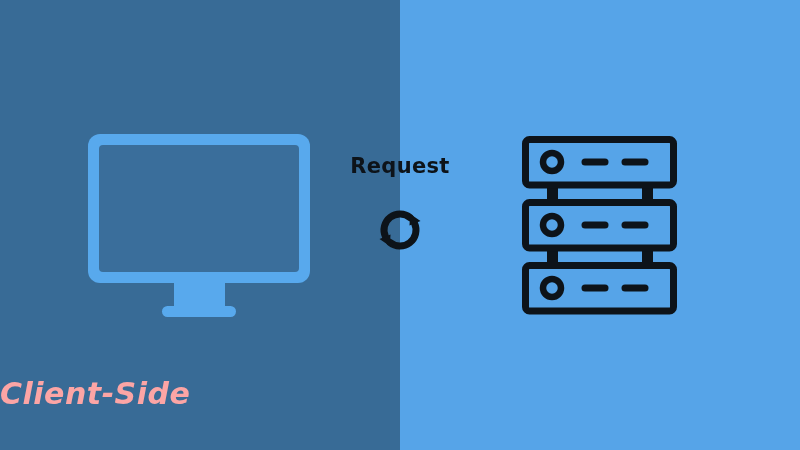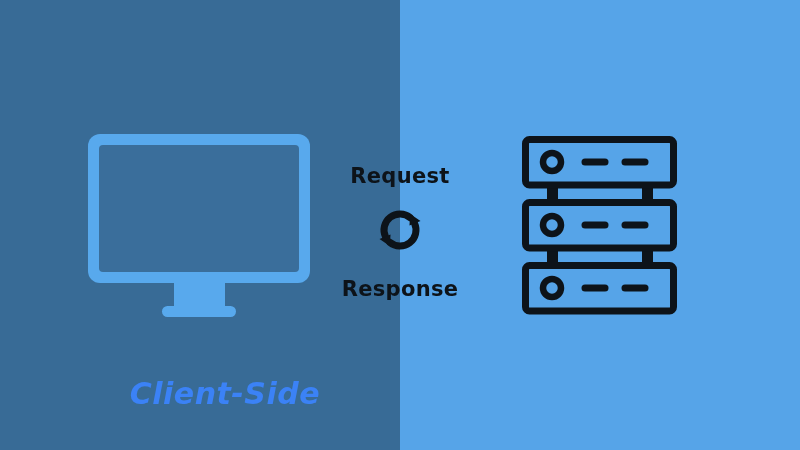--- a/index.html
+++ b/index.html
@@ -16,43 +16,43 @@
 
   .panel-icon { position: absolute; }
   #monitor-icon { left: 88px;  top: 134px; }
   #server-icon  { left: 520px; top: 134px; }
   #sync-icon    { left: 373px; top: 203px; }
 
   .side-title {
     position: absolute;
     top: 379px;
     width: 320px;
-    text-align: right;
-    color: #3b82f6;
+    text-align: left;
+    color: #fca5a5;
     font-size: 30px;
     line-height: 30px;
     font-weight: 700;
     font-style: italic;
     letter-spacing: 0.5px;
   }
   .side-title.client { left: 0; }
   .side-title.server { left: 400px; }
 
   .center-label {
     position: absolute;
     left: 300px;
     width: 200px;
     text-align: center;
     color: #0D1319;
     font-size: 21px;
     line-height: 21px;
     font-weight: 700;
     letter-spacing: 0.3px;
   }
-  .center-label.request  { top: 166px; }
+  .center-label.request  { top: 156px; }
   .center-label.response { top: 279px; }
 </style>
 </head>
 <body>
 
 <div class="canvas">
 
   <div class="half left"></div>
 
   <div class="half right"></div>
@@ -96,17 +96,16 @@
       <path d="M 10.28 -12.26 A 16 16 0 0 0 -14.50 6.76"></path>
       <path d="M -10.28 12.26 A 16 16 0 0 0 14.50 -6.76"></path>
     </g>
     <g fill="#0D1319">
       <polygon points="-20.5,9.1 -9.5,4.4 -10.2,16.0"></polygon>
       <polygon points="20.5,-9.1 9.5,-4.4 10.2,-16.0"></polygon>
     </g>
   </svg>
 
   <div class="center-label request">Request</div>
-  <div class="center-label response">Response</div>
 
   <div class="side-title client">Client-Side</div>
 
 </div>
 
 </body></html>

